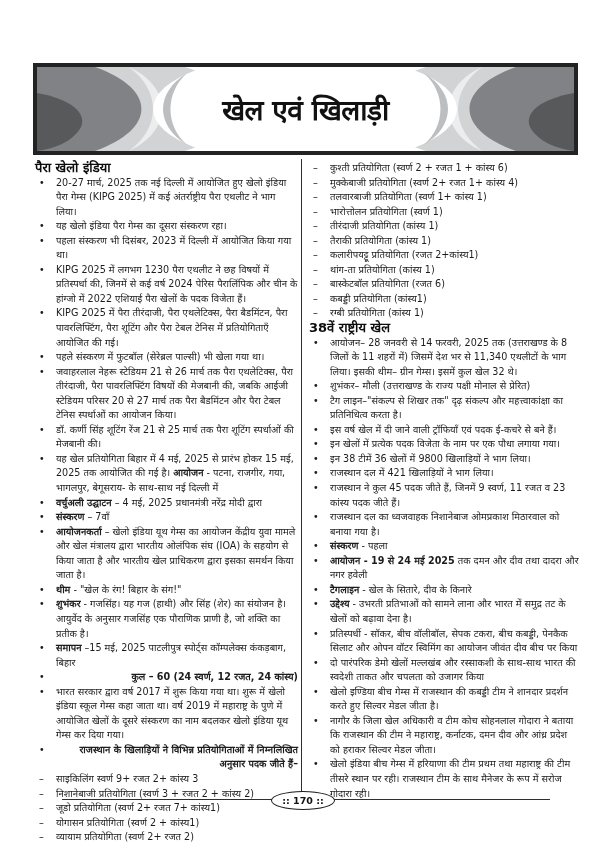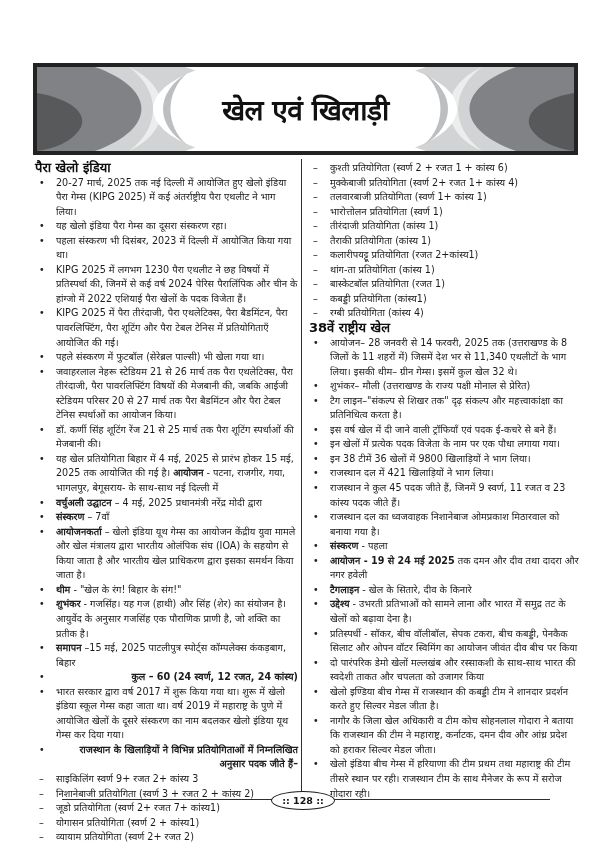--- a/index.html
+++ b/index.html
@@ -189,29 +189,29 @@
       <div class="item">
         <span class="marker">–</span>
         <span class="txt">कलारीपयट्टू प्रतियोगिता (रजत 2+कांस्य1)</span>
       </div>
       <div class="item">
         <span class="marker">–</span>
         <span class="txt">थांग-ता प्रतियोगिता (कांस्य 1)</span>
       </div>
       <div class="item">
         <span class="marker">–</span>
-        <span class="txt">बास्केटबॉल प्रतियोगिता (रजत 1)</span>
+        <span class="txt">बास्केटबॉल प्रतियोगिता (रजत 6)</span>
       </div>
       <div class="item">
         <span class="marker">–</span>
         <span class="txt">कबड्डी प्रतियोगिता (कांस्य1)</span>
       </div>
       <div class="item">
         <span class="marker">–</span>
-        <span class="txt">रग्बी प्रतियोगिता (कांस्य 4)</span>
+        <span class="txt">रग्बी प्रतियोगिता (कांस्य 1)</span>
       </div>
       <div class="heading">38वें राष्ट्रीय खेल</div>
       <div class="item">
         <span class="marker">•</span>
         <span class="txt">आयोजन– 28 जनवरी से 14 फरवरी, 2025 तक (उत्तराखण्ड के 8 जिलों के 11 शहरों में) जिसमें देश भर से 11,340 एथलीटों के भाग लिया। इसकी थीम– ग्रीन गेम्स। इसमें कुल खेल 32 थे।</span>
       </div>
       <div class="item">
         <span class="marker">•</span>
         <span class="txt">शुभंकर– मौली (उत्तराखण्ड के राज्य पक्षी मोनाल से प्रेरित)</span>
       </div>
@@ -276,16 +276,16 @@
         <span class="txt">नागौर के जिला खेल अधिकारी व टीम कोच सोहनलाल गोदारा ने बताया कि राजस्थान की टीम ने महाराष्ट्र, कर्नाटक, दमन दीव और आंध्र प्रदेश को हराकर सिल्वर मेडल जीता।</span>
       </div>
       <div class="item">
         <span class="marker">•</span>
         <span class="txt">खेलो इंडिया बीच गेम्स में हरियाणा की टीम प्रथम तथा महाराष्ट्र की टीम तीसरे स्थान पर रही। राजस्थान टीम के साथ मैनेजर के रूप में सरोज गोदारा रही।</span>
       </div>
     </div>
 
   <div class="footer-line"></div>
   <div class="footer-oval">
-    <span>:: 128 ::</span>
+    <span>:: 170 ::</span>
   </div>
 
 </div>
 
 </body></html>

